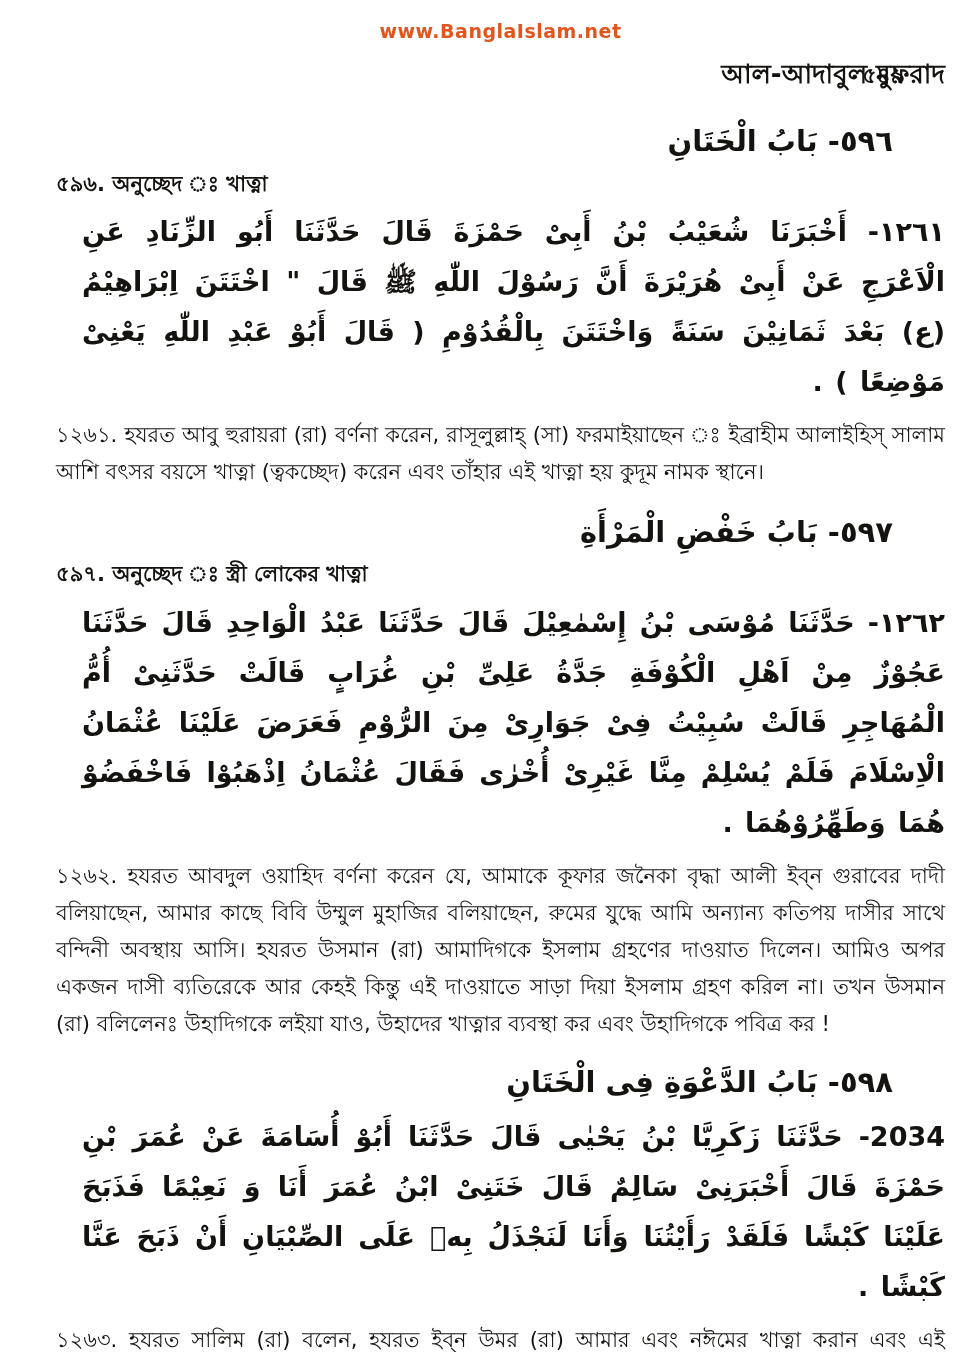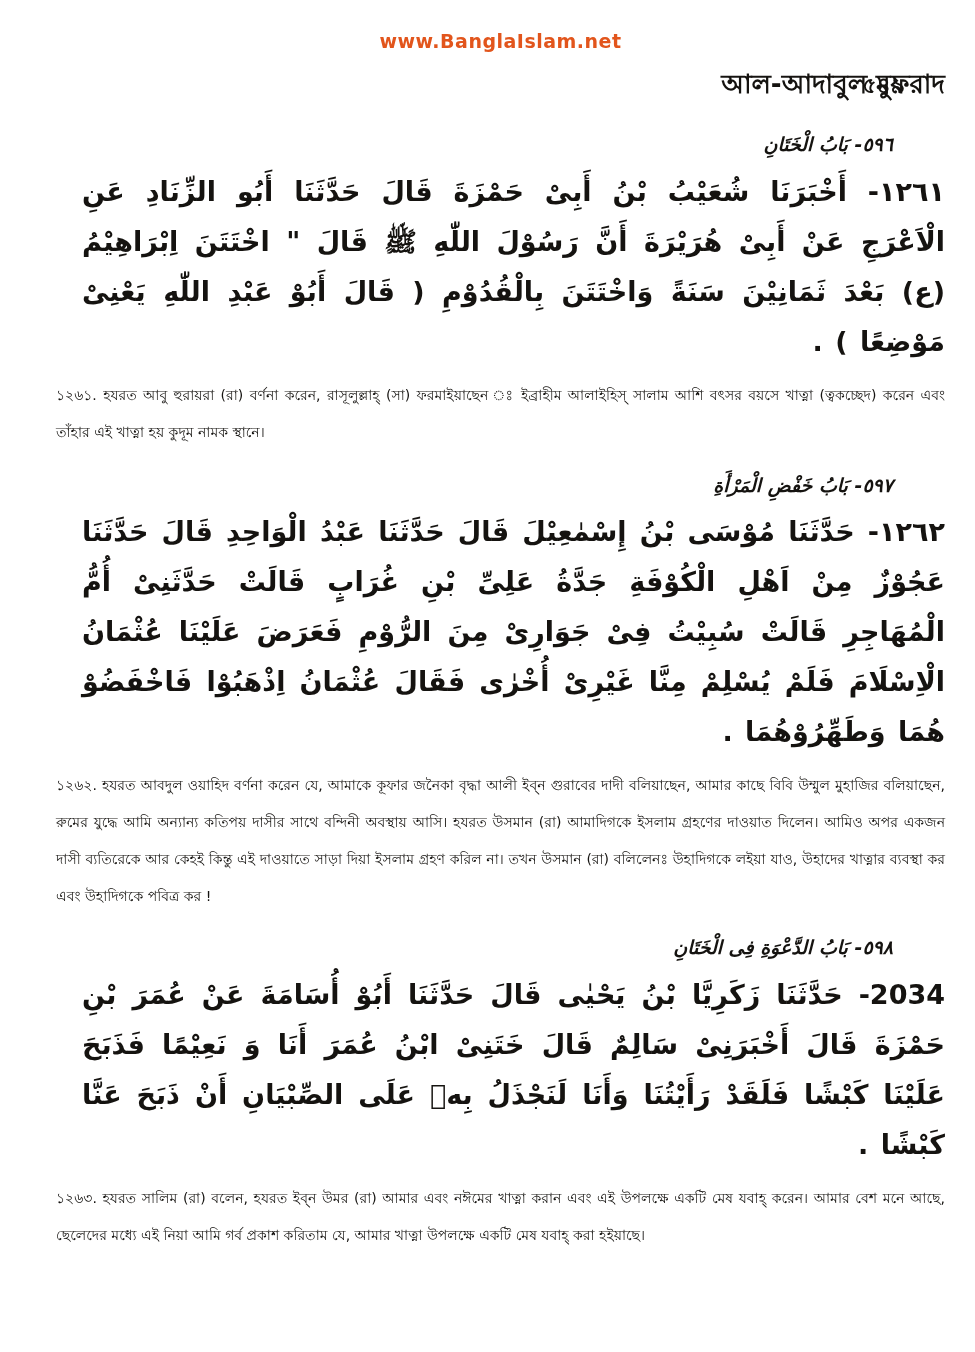--- a/index.html
+++ b/index.html
@@ -8,21 +8,21 @@
     background: #ffffff;
     color: #151310;
   }
   .page {
     position: relative;
     width: 975px;
     height: 1352px;
     margin: 0 auto;
     background: #ffffff;
     box-sizing: border-box;
-    padding: 30px 30px 20px 56px;
+    padding: 20px 30px 20px 56px;
     overflow: hidden;
     font-family: "DejaVu Sans", sans-serif;
   }
   .watermark {
     text-align: center;
     font-size: 19px;
     font-weight: bold;
     color: #e2551c;
     letter-spacing: 0.5px;
     font-family: "DejaVu Sans", sans-serif;
@@ -42,25 +42,24 @@
     position: absolute;
     right: 40px;
     top: 4px;
     font-size: 22px;
     font-weight: bold;
   }
   .chapter-heading {
     direction: rtl;
     text-align: right;
     padding-right: 52px;
-    font-size: 19px;
+    font-size: 29px;
     font-weight: bold;
     font-family: "DejaVu Sans", sans-serif;
     line-height: 1.5;
-    font-style: italic;
   }
   .heading-1 { margin-top: 26px; }
   .heading-2 { margin-top: 20px; }
   .heading-3 { margin-top: 18px; }
   .section-label {
     margin-top: 6px;
     font-size: 21px;
     font-weight: bold;
     line-height: 1.4;
   }
@@ -70,46 +69,48 @@
     font-size: 27px;
     font-weight: bold;
     line-height: 50px;
     word-spacing: 3px;
     margin-top: 8px;
     font-family: "DejaVu Sans", sans-serif;
     margin-left: 26px;
   }
   .hadith-translation {
     text-align: justify;
-    font-size: 14px;
+    font-size: 21px;
     line-height: 37px;
     margin-top: 10px;
     font-weight: 500;
   }
 </style>
 </head>
 <body>
 
 <div class="page">
 
   <div class="watermark">www.BanglaIslam.net</div>
 
   <div class="title-row">
     <div class="book-title">আল-আদাবুল মুফরাদ</div>
     <div class="page-number">৫৪৯</div>
   </div>
 
   <div>
     <div class="chapter-heading heading-1">٥٩٦- بَابُ الْخَتَانِ</div>
+    <div class="section-label">৫৯৬. অনুচ্ছেদ ঃ খাত্না</div>
     <div class="hadith-arabic">١٢٦١- أَخْبَرَنَا شُعَيْبُ بْنُ أَبِىْ حَمْزَةَ قَالَ حَدَّثَنَا أَبُو الزِّنَادِ عَنِ الْاَعْرَجِ عَنْ أَبِىْ هُرَيْرَةَ أَنَّ رَسُوْلَ اللّٰهِ ﷺ قَالَ " اخْتَتَنَ اِبْرَاهِيْمُ (ع) بَعْدَ ثَمَانِيْنَ سَنَةً وَاخْتَتَنَ بِالْقُدُوْمِ ( قَالَ أَبُوْ عَبْدِ اللّٰهِ يَعْنِىْ مَوْضِعًا ) .</div>
     <div class="hadith-translation">১২৬১. হযরত আবু হুরায়রা (রা) বর্ণনা করেন, রাসূলুল্লাহ্ (সা) ফরমাইয়াছেন ঃ ইব্রাহীম আলাইহিস্ সালাম আশি বৎসর বয়সে খাত্না (ত্বকচ্ছেদ) করেন এবং তাঁহার এই খাত্না হয় কুদূম নামক স্থানে।</div>
   </div>
 
   <div>
     <div class="chapter-heading heading-2">٥٩٧- بَابُ خَفْضِ الْمَرْأَةِ</div>
+    <div class="section-label">৫৯৭. অনুচ্ছেদ ঃ স্ত্রী লোকের খাত্না</div>
     <div class="hadith-arabic">١٢٦٢- حَدَّثَنَا مُوْسَى بْنُ إِسْمٰعِيْلَ قَالَ حَدَّثَنَا عَبْدُ الْوَاحِدِ قَالَ حَدَّثَنَا عَجُوْزٌ مِنْ اَهْلِ الْكُوْفَةِ جَدَّةُ عَلِىِّ بْنِ غُرَابٍ قَالَتْ حَدَّثَنِىْ أُمُّ الْمُهَاجِرِ قَالَتْ سُبِيْتُ فِىْ جَوَارِىْ مِنَ الرُّوْمِ فَعَرَضَ عَلَيْنَا عُثْمَانُ الْاِسْلَامَ فَلَمْ يُسْلِمْ مِنَّا غَيْرِىْ أُخْرٰى فَقَالَ عُثْمَانُ اِذْهَبُوْا فَاخْفَضُوْ هُمَا وَطَهِّرُوْهُمَا .</div>
     <div class="hadith-translation">১২৬২. হযরত আবদুল ওয়াহিদ বর্ণনা করেন যে, আমাকে কূফার জনৈকা বৃদ্ধা আলী ইব্ন গুরাবের দাদী বলিয়াছেন, আমার কাছে বিবি উম্মুল মুহাজির বলিয়াছেন, রুমের যুদ্ধে আমি অন্যান্য কতিপয় দাসীর সাথে বন্দিনী অবস্থায় আসি। হযরত উসমান (রা) আমাদিগকে ইসলাম গ্রহণের দাওয়াত দিলেন। আমিও অপর একজন দাসী ব্যতিরেকে আর কেহই কিন্তু এই দাওয়াতে সাড়া দিয়া ইসলাম গ্রহণ করিল না। তখন উসমান (রা) বলিলেনঃ উহাদিগকে লইয়া যাও, উহাদের খাত্নার ব্যবস্থা কর এবং উহাদিগকে পবিত্র কর !</div>
   </div>
 
   <div>
     <div class="chapter-heading heading-3">٥٩٨- بَابُ الدَّعْوَةِ فِى الْخَتَانِ</div>
     <div class="hadith-arabic">2034- حَدَّثَنَا زَكَرِيَّا بْنُ يَحْيٰى قَالَ حَدَّثَنَا أَبُوْ أُسَامَةَ عَنْ عُمَرَ بْنِ حَمْزَةَ قَالَ أَخْبَرَنِىْ سَالِمٌ قَالَ خَتَنِىْ ابْنُ عُمَرَ أَنَا وَ نَعِيْمًا فَذَبَحَ عَلَيْنَا كَبْشًا فَلَقَدْ رَأَيْتُنَا وَأَنَا لَنَجْذَلُ بِهٖ عَلَى الصِّبْيَانِ أَنْ ذَبَحَ عَنَّا كَبْشًا .</div>
     <div class="hadith-translation">১২৬৩. হযরত সালিম (রা) বলেন, হযরত ইব্ন উমর (রা) আমার এবং নঈমের খাত্না করান এবং এই উপলক্ষে একটি মেষ যবাহ্ করেন। আমার বেশ মনে আছে, ছেলেদের মধ্যে এই নিয়া আমি গর্ব প্রকাশ করিতাম যে, আমার খাত্না উপলক্ষে একটি মেষ যবাহ্ করা হইয়াছে।</div>
   </div>
 

